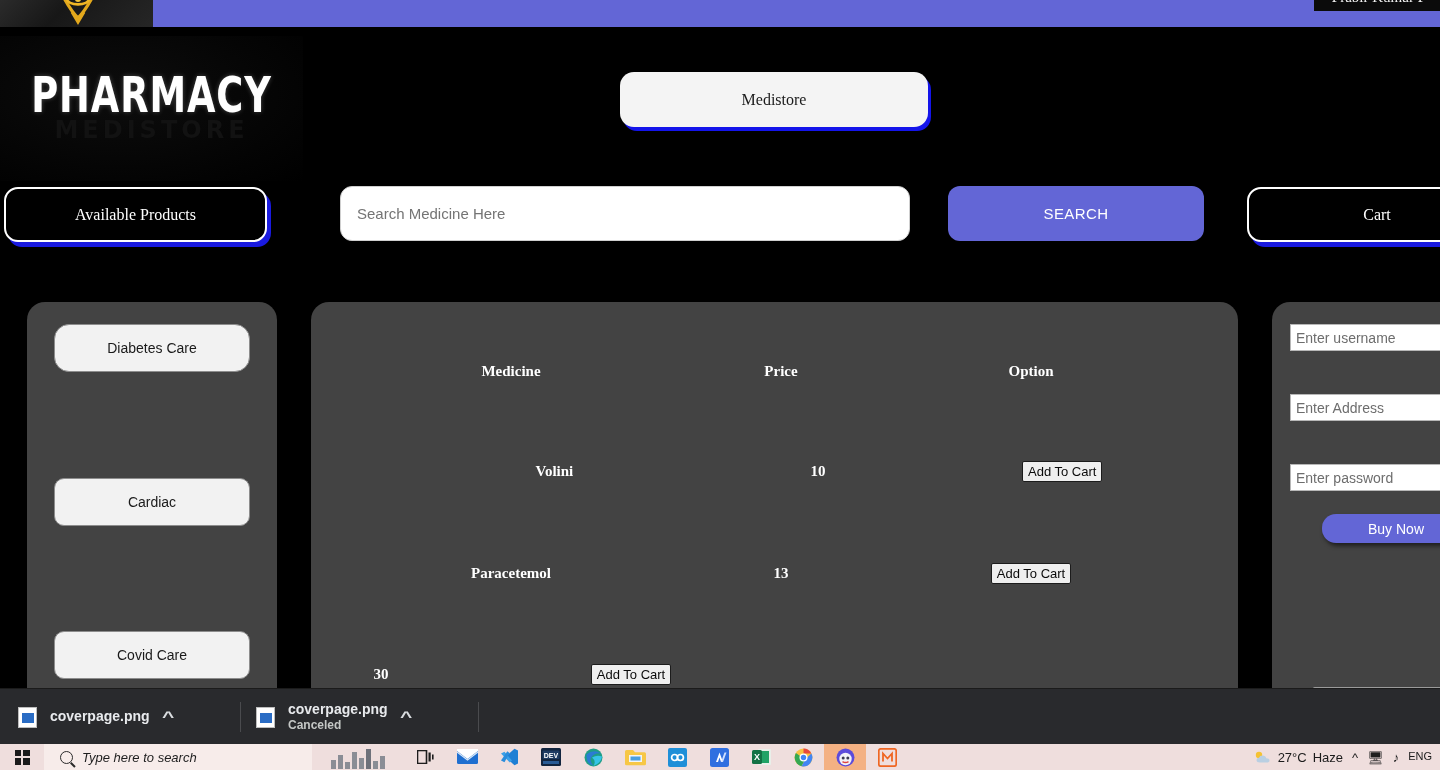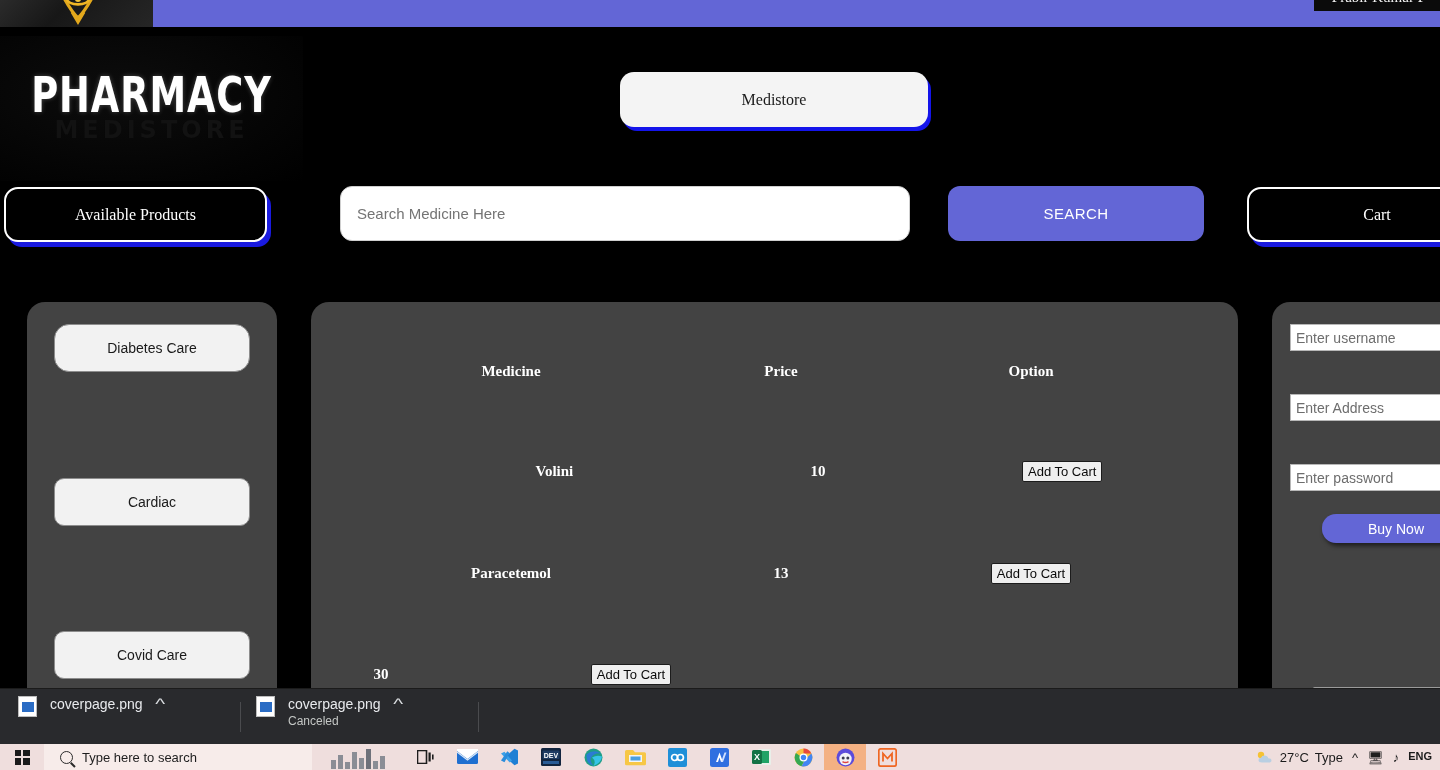--- a/index.html
+++ b/index.html
@@ -233,22 +233,23 @@
   }
 
   
   .dlbar {
     position: absolute; left: 0; top: 688px; width: 1440px; height: 56px;
     background: #292a2d;
     border-top: 1px solid #1b1b1b;
   }
   .dlitem {
     position: absolute; top: 7px; height: 42px;
-    display: flex; 
-    cursor: pointer;
+    display: flex; align-items: center;
+    cursor: pointer;
+    font-weight: bold;
   }
   .dlitem .ficon {
     width: 19px; height: 21px;
     background: #ffffff;
     border: 1px solid #bdbdbd;
     position: relative;
     flex: none;
   }
   .dlitem .ficon::after {
     content: "";
@@ -308,21 +309,21 @@
     border-radius: 50%;
     position: relative; flex: none;
   }
   .tb-search .sicon::after {
     content: ""; position: absolute; right: -4px; bottom: -3px;
     width: 6px; height: 1.6px; background: #2a2a2a;
     transform: rotate(45deg);
   }
   .tb-search span {
     font-family: "Liberation Sans", sans-serif;
-    font-size: 13px; color: #1e1e1e;
+    font-size: 13px; color: #1e1e1e; font-style: italic;
   }
   .tb-widget {
     width: 92px; height: 26px;
     display: flex; align-items: flex-end; justify-content: center;
     gap: 2px; padding-bottom: 1px;
     cursor: pointer;
   }
   .tb-widget i { display: block; background: #8a8d95; width: 5px; }
   .tb-taskview {
     width: 42px; height: 26px;
@@ -346,21 +347,21 @@
     font-family: "Liberation Sans", sans-serif;
     font-size: 13px; color: #1b1b1b;
     cursor: pointer;
   }
   .tb-tray .trayglyph {
     font-size: 13px; color: #1f1f1f; cursor: pointer;
   }
   .tb-lang {
     font-family: "Liberation Sans", sans-serif;
     font-size: 11px; color: #1b1b1b;
-    line-height: 1.05; text-align: center; cursor: pointer; font-weight: bold;
+    line-height: 1.05; text-align: center; cursor: pointer;
   }
 </style>
 </head>
 <body>
 
 <div id="root">
 
   <div class="topstrip">
     <div class="topstrip-logo">
       <svg class="mark" viewBox="0 0 44 40">
@@ -601,21 +602,21 @@
       </div>
     </div>
 
     <div class="tb-tray">
       <div class="tb-weather">
         <svg width="19" height="15" viewBox="0 0 19 15">
           <circle cx="6" cy="5" r="3.2" fill="#f5c233"></circle>
           <path d="M7 12.5 Q3.5 12.5 3.5 10 Q3.5 7.8 6 7.8 Q6.8 5.6 9.5 5.6 Q12.6 5.6 13.2 8.2 Q16.5 8.2 16.5 10.5 Q16.5 12.5 13.5 12.5 Z" fill="#b9cfe2"></path>
         </svg>
         <span>27°C</span>
-        <span>Type</span>
+        <span>Haze</span>
       </div>
       <span class="trayglyph">^</span>
       <span class="trayglyph">🖥</span>
       <span class="trayglyph">♪</span>
       <div class="tb-lang">
         <div>ENG</div>
       </div>
     </div>
   </div>
 

